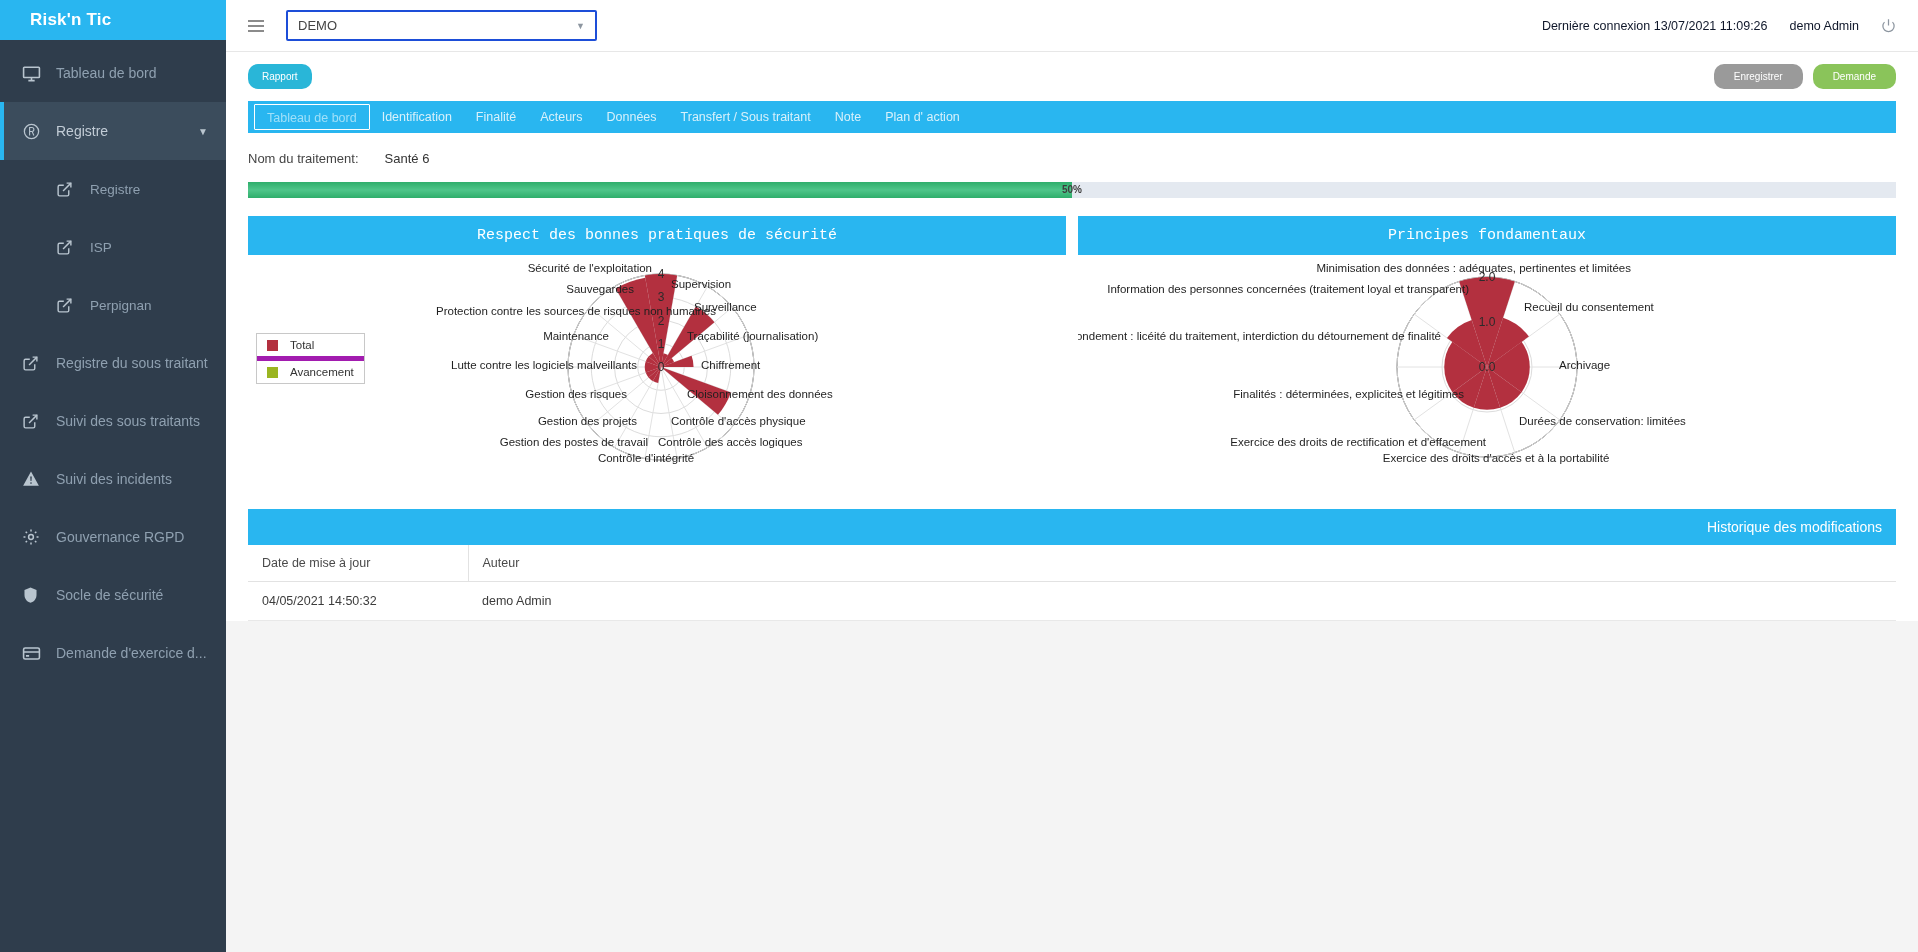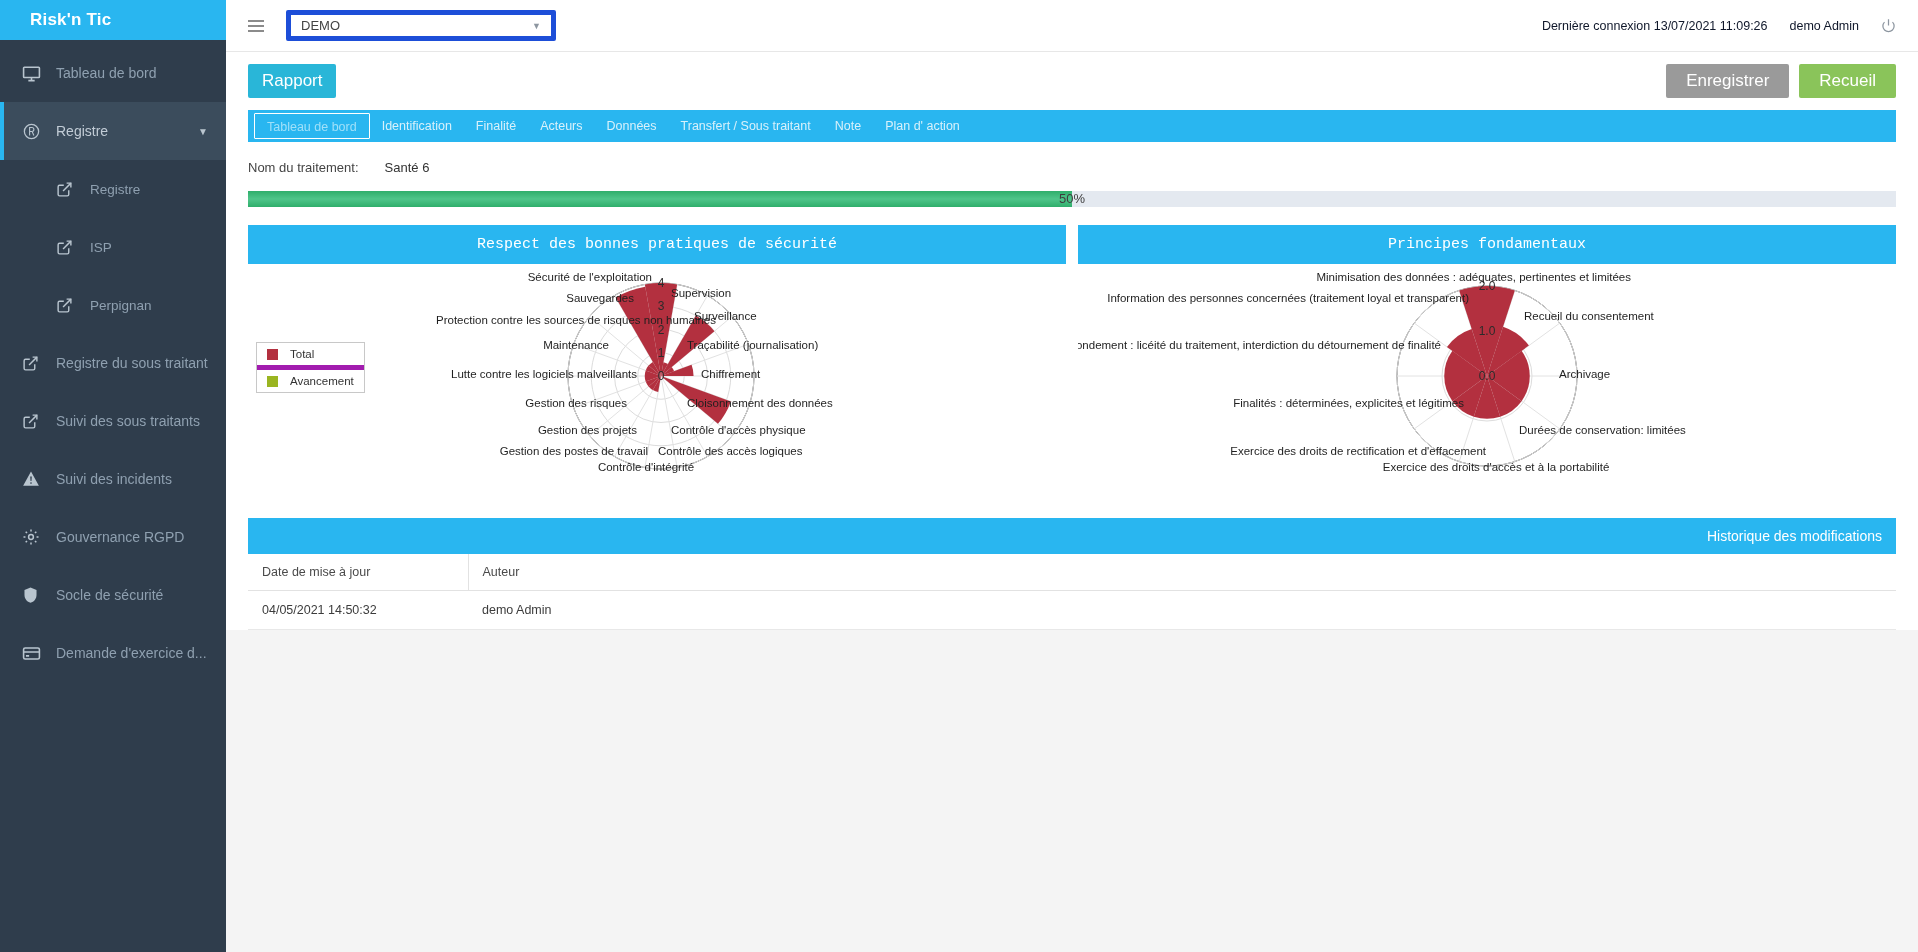--- a/index.html
+++ b/index.html
@@ -27,46 +27,46 @@
   .nav-sub{height:58px;display:flex;align-items:center;padding-left:56px;color:#8fa0b0;font-size:13.5px;cursor:pointer;}
   .nav-sub .ic{width:34px;flex:0 0 34px;display:flex;align-items:center;color:#b9c5cf;}
   svg{display:block;}
 
   
   #main{flex:1;display:flex;flex-direction:column;height:952px;background:#f4f4f4;overflow:hidden;}
   .topbar{height:52px;background:#fff;border-bottom:1px solid #e7e7e7;display:flex;align-items:center;padding:0 22px;flex:0 0 52px;}
   .hamburger{width:22px;display:flex;flex-direction:column;gap:3px;cursor:pointer;margin-right:16px;}
   .hamburger i{display:block;height:2px;background:#8b8b8b;width:16px;}
   .org-select{
-    width:270px;height:31px;border:5px solid #1d4ed8;background:#fff;border-radius:2px;
+    width:311px;height:31px;border:2px solid #1d4ed8;background:#fff;border-radius:2px;
     display:flex;align-items:center;padding:0 10px;font-size:13px;color:#444;cursor:pointer;gap:12px;
   }
   .org-select .cv{margin-left:auto;color:#8d96a0;font-size:9px;}
   .topbar-right{margin-left:auto;display:flex;align-items:center;gap:22px;color:#0f172a;font-size:12.5px;}
   .pw{color:#8d96a0;cursor:pointer;}
 
   .content{flex:1;background:#fff;display:flex;flex-direction:column;overflow:hidden;}
   .actionbar{display:flex;align-items:center;padding:12px 22px 6px 22px;}
-  .btn{border:none;border-radius:2px;font-size:17px;padding:7px 14px;cursor:pointer;color:#fff;font-family:inherit;text-align:right;}
+  .btn{border:none;border-radius:10px;font-size:10px;padding:7px 14px;cursor:pointer;color:#fff;font-family:inherit;text-align:right;}
   .btn-report{background:#29b6d8;}
   .btn-right{margin-left:auto;display:flex;gap:10px;}
   .btn-save{background:#9a9a9a;padding:7px 20px;}
   .btn-cancel{background:#8ac45a;padding:7px 20px;}
 
   .tabs{background:#29b6f0;height:32px;margin:6px 22px 0 22px;display:flex;align-items:center;padding:0 6px;}
   .tab{color:#d8f1fb;font-size:12.5px;padding:0 12px;height:26px;line-height:26px;cursor:pointer;white-space:nowrap;}
   .tab.active{border:1px solid #fff;color:#9fe0f9;background:transparent;border-radius:1px;}
 
   .field-row{display:flex;align-items:center;padding:18px 0 0 22px;font-size:13px;color:#444;}
   .field-label{margin-right:26px;}
   .field-value{color:#333;}
 
   .progress-wrap{margin:16px 22px 0 22px;height:16px;background:#e4e9f0;position:relative;}
   .progress-fill{height:16px;background:linear-gradient(180deg,#2fae6b 0%,#4fc58a 50%,#2fae6b 100%);}
-  .progress-label{position:absolute;top:0;height:16px;line-height:16px;font-size:13px;color:#3d3d3d;transform:translateX(-50%);}
+  .progress-label{position:absolute;top:0;height:16px;line-height:16px;font-size:10px;color:#3d3d3d;transform:translateX(-50%);font-weight:bold;}
 
   .panels{display:flex;gap:12px;margin:18px 22px 0 22px;}
   .panel{flex:1;display:flex;flex-direction:column;}
   .panel-head{background:#29b6f0;color:#fff;text-align:center;font-size:15px;padding:11px 0;font-family:Liberation Mono, monospace;}
   .panel-body{position:relative;height:230px;}
   .panel-body svg{width:100%;height:230px;}
 
   .legend-box{position:absolute;left:8px;top:78px;border:1px solid #c8c8c8;background:#fff;font-size:11.5px;z-index:5;}
   .legend-row{display:flex;align-items:center;gap:12px;padding:5px 10px;}
   .legend-row + .legend-row{border-top:5px solid #a21caf;}
@@ -234,21 +234,21 @@
         </span>
       </div>
     </header>
 
     <div class="content">
 
       <div class="actionbar">
         <button class="btn btn-report">Rapport</button>
         <div class="btn-right">
           <button class="btn btn-save">Enregistrer</button>
-          <button class="btn btn-cancel">Recueil</button>
+          <button class="btn btn-cancel">Demande</button>
         </div>
       </div>
 
       <div class="tabs">
         <div class="tab active">Tableau de bord</div>
         <div class="tab">Identification</div>
         <div class="tab">Finalité</div>
         <div class="tab">Acteurs</div>
         <div class="tab">Données</div>
         <div class="tab">Transfert / Sous traitant</div>

